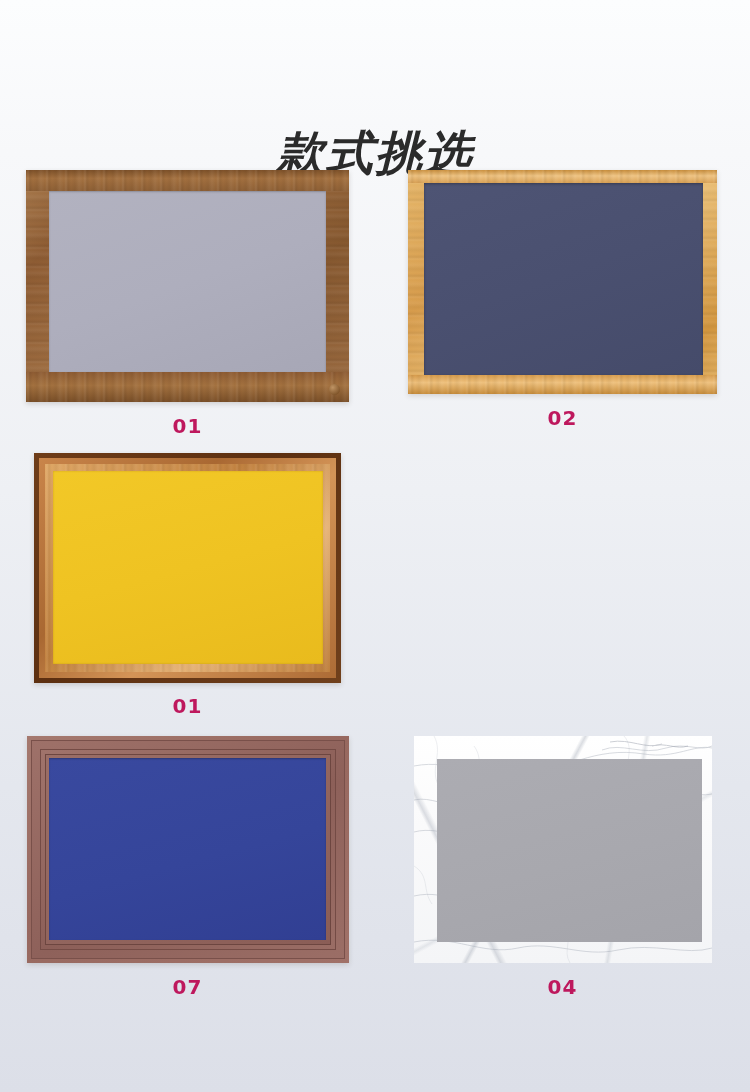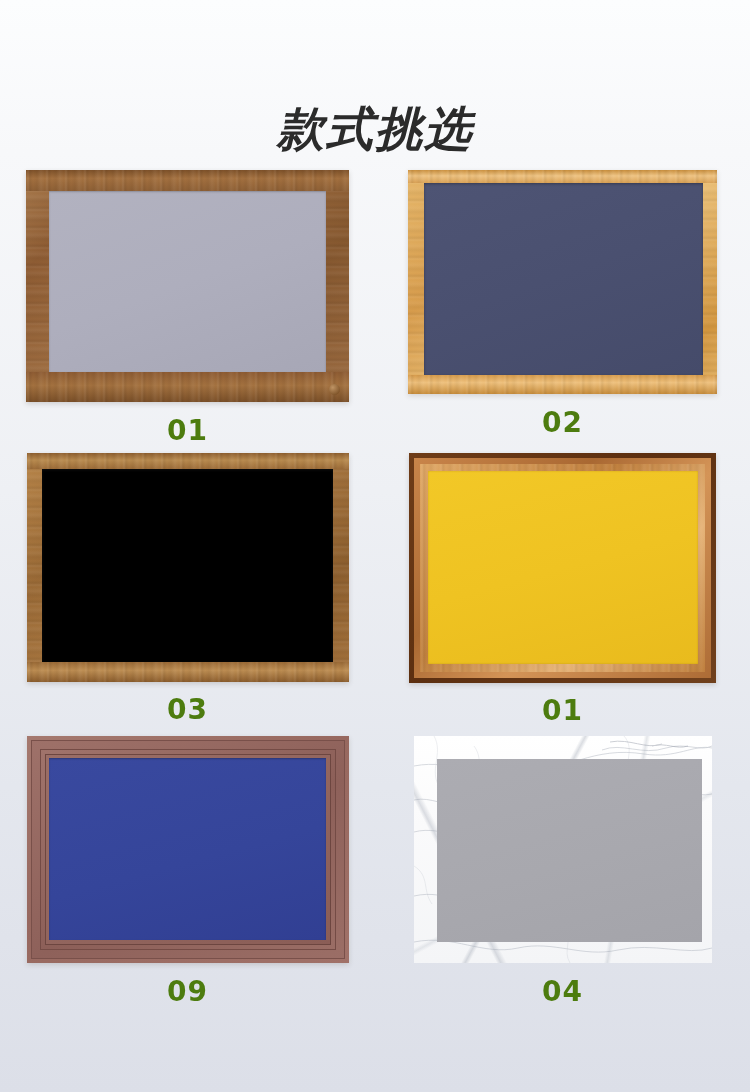--- a/index.html
+++ b/index.html
@@ -20,21 +20,21 @@
     width: 750px;
     height: 1092px;
     position: relative;
     box-sizing: border-box;
   }
 
   
   .title-wrap {
     width: 100%;
     text-align: center;
-    padding-top: 72px;
+    padding-top: 96px;
     height: 100px;
     box-sizing: border-box;
     font-style: italic;
   }
   .title {
     display: inline-block;
     font-size: 47px;
     line-height: 52px;
     font-weight: bold;
     color: #2b2b2b;
@@ -61,23 +61,23 @@
     display: flex;
     flex-direction: column;
     align-items: center;
   }
 
   .frame-holder {
     position: relative;
   }
 
   .caption {
-    font-size: 28px;
+    font-size: 20px;
     font-weight: bold;
-    color: #4d7c0f;
+    color: #be185d;
     letter-spacing: 1px;
     font-family: "DejaVu Sans", "Liberation Sans", sans-serif;
     text-align: right;
   }
 
   
   .frame {
     position: relative;
     box-sizing: border-box;
     overflow: hidden;
@@ -299,35 +299,20 @@
             <div class="panel"></div>
           </div>
         </div>
         <div class="caption cap-r1">02</div>
       </div>
 
     </div>
 
     <div class="row">
 
-      <div class="cell">
-        <div class="frame-holder">
-          <div class="frame f03">
-            <div class="grain-v"></div>
-            <div class="bevel-top">
-              <div class="grain-h"></div>
-            </div>
-            <div class="bevel-bottom">
-              <div class="grain-h"></div>
-            </div>
-            <div class="panel"></div>
-          </div>
-        </div>
-        <div class="caption cap-r2">03</div>
-      </div>
 
       <div class="cell">
         <div class="frame-holder">
           <div class="frame f04">
             <div class="ring1"></div>
             <div class="ring2">
               <div class="grain-h"></div>
             </div>
             <div class="panel"></div>
           </div>
@@ -341,21 +326,21 @@
 
       <div class="cell">
         <div class="frame-holder">
           <div class="frame f05">
             <div class="ring1"></div>
             <div class="ring2"></div>
             <div class="ring3"></div>
             <div class="panel"></div>
           </div>
         </div>
-        <div class="caption cap-r3">09</div>
+        <div class="caption cap-r3">07</div>
       </div>
 
       <div class="cell">
         <div class="frame-holder">
           <div class="frame f06">
             <svg class="marble-veins" viewBox="0 0 298 227" preserveAspectRatio="none">
               <g fill="none" stroke="#9aa0ad" stroke-width="0.7" opacity="0.55">
                 <path d="M0,30 C40,22 70,46 110,40 C150,34 180,10 230,18 C262,23 280,8 298,12"></path>
                 <path d="M0,96 C30,88 55,112 92,104 C130,96 150,120 190,114"></path>
                 <path d="M188,14 C208,6 228,20 252,12 C272,6 286,16 298,10"></path>

